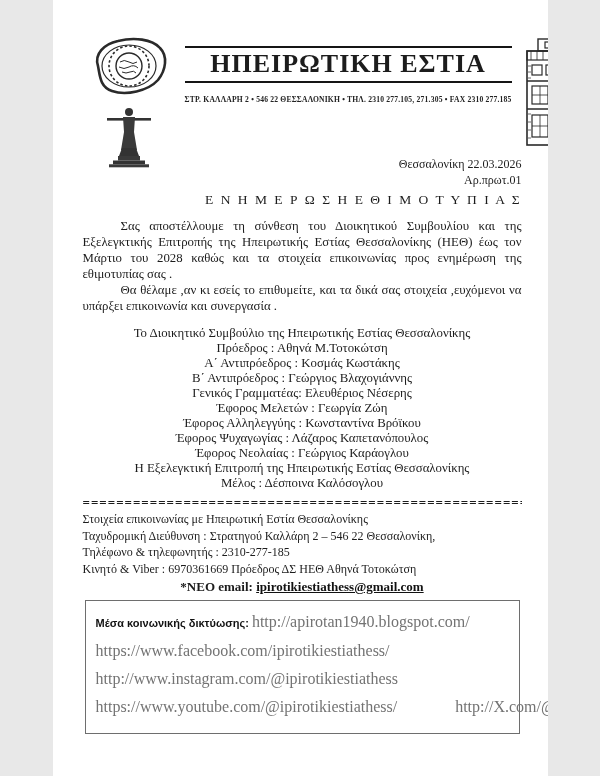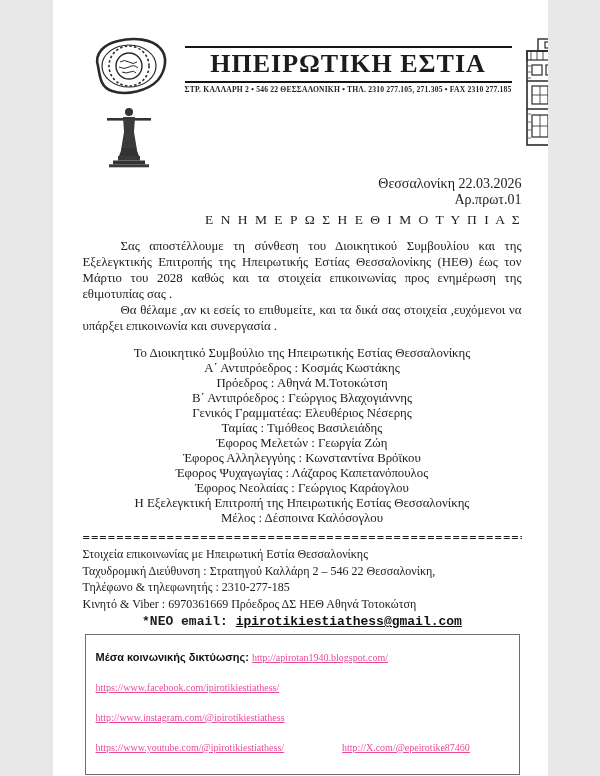--- a/index.html
+++ b/index.html
@@ -19,26 +19,26 @@
   .header { display:flex; align-items:flex-start; margin:36px 26px 0 30px; height:118px; }
   .seal-col { width:92px; display:flex; flex-direction:column; align-items:center; flex:none; }
   .masthead { flex:1; padding:0 10px; margin-top:10px; }
   .rule { border-top:2px solid #151515; }
   .org-title {
     font-size:26px; font-weight:bold; text-align:center;
     letter-spacing:1px; padding:1px 0 2px 0; white-space:nowrap;
   }
   .masthead-address {
     font-size:7.6px; font-weight:bold; text-align:center;
-    letter-spacing:.2px; margin-top:2px; white-space:nowrap; color:#222;
+    letter-spacing:.2px; margin-top:12px; white-space:nowrap; color:#222;
   }
   .building-col { width:100px; flex:none; display:flex; justify-content:flex-end; }
 
   
-  .date-block { text-align:right; font-size:14px; margin-top:22px; line-height:16px; }
+  .date-block { text-align:right; font-size:12px; margin-top:2px; line-height:16px; }
 
   
   .doc-title {
     text-align:right; font-size:13.5px; font-weight:normal;
     letter-spacing:2px; margin-top:4px;
   }
 
   
   .para {
     font-size:12.8px; line-height:16px; text-align:justify;
@@ -54,36 +54,36 @@
   
   .equals-divider {
     font-size:13px; font-weight:bold; letter-spacing:1px;
     white-space:nowrap; overflow:hidden; line-height:13px; margin-top:5px;
     text-align:center;
   }
 
   
   .contact-line { font-size:12px; line-height:16.5px; }
   .contact-block { margin-top:2px; }
-  .email-line { text-align:center; font-size:13px; font-weight:bold; margin-top:2px;font-family:Liberation Mono, monospace; }
+  .email-line { text-align:center; font-size:13px; font-weight:bold; margin-top:2px; }
   .email-line .email { text-decoration:underline; color:#111; }
 
   
   .social-box {
     margin:5px 2px 0 2px;
     border:1.5px solid #6e6e6e;
     padding:7px 10px 12px 10px;
   }
   .social-row { line-height:28px; white-space:nowrap; }
   .social-label {
     font-family:"Liberation Sans","DejaVu Sans",sans-serif;
     font-size:11px; font-weight:bold; color:#111;
   }
   a.doc-link {
-    color:#ec4899; text-decoration:underline; font-size:10px; cursor:pointer;
+    color:#737373; font-size:16px; cursor:pointer;
   }
   .link-gap { display:inline-block; width:58px; }
 
   svg .ink { stroke:#2a2a2a; fill:none; }
 </style>
 </head>
 <body>
 
 <div class="page">
 
@@ -170,25 +170,24 @@
 
     <div class="doc-title">Ε Ν Η Μ Ε Ρ Ω Σ Η   Ε Θ Ι Μ Ο Τ Υ Π Ι Α Σ</div>
 
     <div class="para-wrap">
       <p class="para">Σας αποστέλλουμε τη σύνθεση του Διοικητικού Συμβουλίου και της Εξελεγκτικής Επιτροπής της Ηπειρωτικής Εστίας Θεσσαλονίκης (ΗΕΘ) έως τον Μάρτιο του  2028 καθώς και τα στοιχεία επικοινωνίας προς ενημέρωση της εθιμοτυπίας σας .</p>
       <p class="para">Θα θέλαμε ,αν κι εσείς το επιθυμείτε, και τα δικά σας στοιχεία ,ευχόμενοι να υπάρξει επικοινωνία και συνεργασία .</p>
     </div>
 
     <div class="committee">
       <div class="committee-title">Το Διοικητικό Συμβούλιο της Ηπειρωτικής Εστίας Θεσσαλονίκης</div>
+      <div class="member-line">Πρόεδρος : Αθηνά Μ.Τοτοκώτση</div>
       <div class="member-line">Α΄ Αντιπρόεδρος : Κοσμάς Κωστάκης</div>
-      <div class="member-line">Πρόεδρος : Αθηνά Μ.Τοτοκώτση</div>
       <div class="member-line">Β΄ Αντιπρόεδρος : Γεώργιος Βλαχογιάννης</div>
       <div class="member-line">Γενικός Γραμματέας: Ελευθέριος Νέσερης</div>
-      <div class="member-line">Ταμίας :  Τιμόθεος Βασιλειάδης</div>
       <div class="member-line">Έφορος Μελετών : Γεωργία Ζώη</div>
       <div class="member-line">Έφορος Αλληλεγγύης :  Κωνσταντίνα Βρόϊκου</div>
       <div class="member-line">Έφορος Ψυχαγωγίας : Λάζαρος Καπετανόπουλος</div>
       <div class="member-line">Έφορος Νεολαίας :  Γεώργιος Καράογλου</div>
       <div class="committee-title">Η Εξελεγκτική Επιτροπή  της Ηπειρωτικής Εστίας Θεσσαλονίκης</div>
       <div class="member-line">Μέλος : Δέσποινα Καλόσογλου</div>
     </div>
 
     <div class="equals-divider">==================================================================</div>
 

